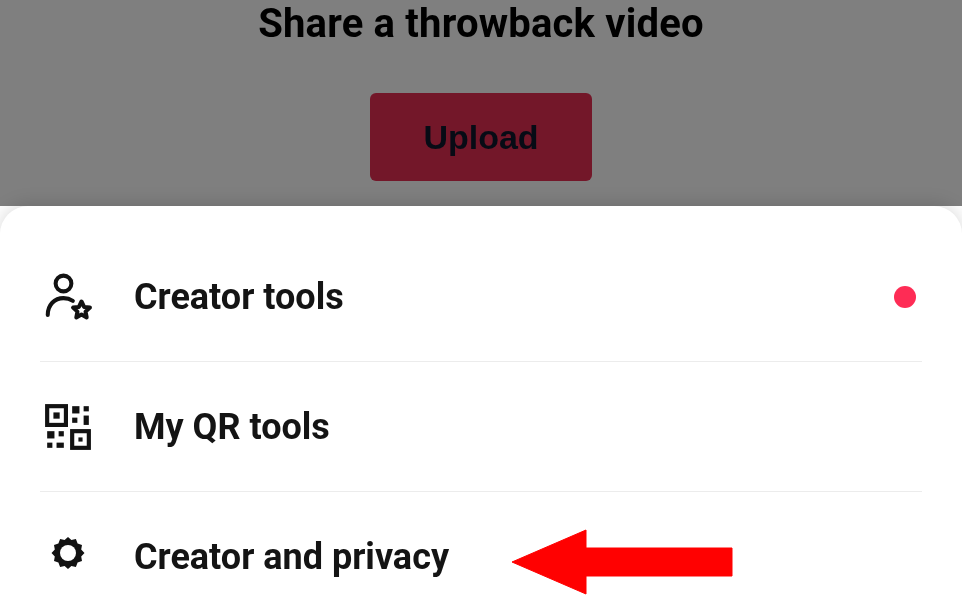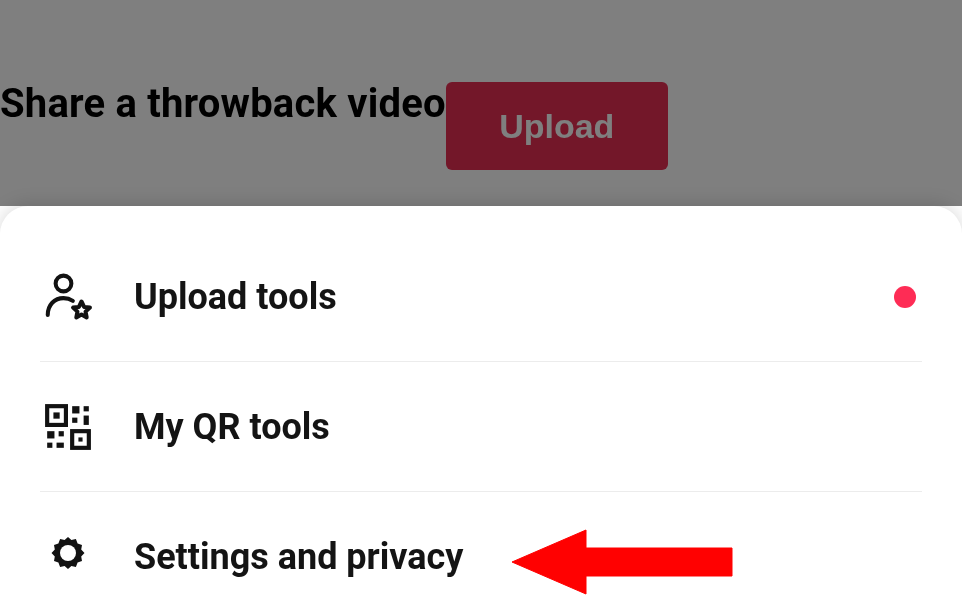--- a/index.html
+++ b/index.html
@@ -10,21 +10,21 @@
       font-family: -apple-system, BlinkMacSystemFont, "Segoe UI", Roboto, Helvetica, Arial, sans-serif;
       position: relative;
       background: #fff;
     }
     .backdrop {
       position: absolute;
       top: 0; left: 0; right: 0;
       height: 206px;
       background: #fff;
       display: flex;
-      flex-direction: row;
+      flex-direction: column;
       align-items: center;
       justify-content: flex-start;
       padding-top: 0;
     }
     .backdrop-overlay {
       position: absolute;
       top: 0; left: 0; right: 0;
       height: 206px;
       background: rgba(0,0,0,0.5);
     }
@@ -33,21 +33,21 @@
       font-weight: 700;
       color: #000;
       margin-top: 0;
       letter-spacing: 0.2px;
     }
     .upload-btn {
       margin-top: 46px;
       width: 222px;
       height: 88px;
       background: #e62e53;
-      color: #ffffff;
+      color: #0f172a;
       font-size: 34px;
       font-weight: 600;
       border: none;
       border-radius: 6px;
       cursor: pointer;
       display: flex;
       align-items: center;
       justify-content: center;
     }
     .sheet {
@@ -110,21 +110,21 @@
 <div class="sheet">
 
   <div class="menu-item">
     <span class="menu-icon">
       <svg viewBox="0 0 48 48" width="54" height="54" fill="none" stroke="#121212" stroke-width="3.6" stroke-linecap="round" stroke-linejoin="round">
         <circle cx="20" cy="12" r="7"></circle>
         <path d="M6 40c0-9 6-15 14-15 3.2 0 6 .9 8.3 2.4"></path>
         <path d="M36 28l2.3 4.8 5.2.6-3.9 3.6 1 5.2L36 39.6l-4.6 2.6 1-5.2-3.9-3.6 5.2-.6z"></path>
       </svg>
     </span>
-    <span class="menu-label">Upload tools</span>
+    <span class="menu-label">Creator tools</span>
     <span class="notif-dot"></span>
   </div>
 
   <div class="menu-item">
     <span class="menu-icon">
       <svg viewBox="0 0 48 48" width="50" height="50" fill="#121212">
         <rect x="4" y="4" width="18" height="18" fill="none" stroke="#121212" stroke-width="4"></rect>
         <rect x="10" y="10" width="6" height="6"></rect>
         <rect x="28" y="4" width="7" height="7"></rect>
         <rect x="39" y="4" width="5" height="5"></rect>
@@ -141,20 +141,20 @@
     <span class="menu-label">My QR tools</span>
   </div>
 
   <div class="menu-item">
     <span class="menu-icon">
       <svg viewBox="0 0 48 48" width="48" height="48" fill="#121212">
         <path d="M24 4l3.4 3.1 4.5-1 1.7 4.3 4.4 1.5-.8 4.6 3.3 3.5-3.3 3.5.8 4.6-4.4 1.5-1.7 4.3-4.5-1L24 36l-3.4-3.1-4.5 1-1.7-4.3-4.4-1.5.8-4.6L7.5 20l3.3-3.5-.8-4.6 4.4-1.5 1.7-4.3 4.5 1L24 4z"></path>
         <circle cx="24" cy="20" r="8" fill="#fff"></circle>
       </svg>
     </span>
-    <span class="menu-label">Settings and privacy</span>
+    <span class="menu-label">Creator and privacy</span>
   </div>
 
 </div>
 
 <svg class="annotation-arrow" width="230" height="80" viewBox="0 0 230 80">
   <path d="M 4 40 L 78 8 L 78 26 L 224 26 L 224 54 L 78 54 L 78 72 Z" fill="#ff0101" stroke="#ff0101" stroke-width="1"></path>
 </svg>
 
 </body></html>

